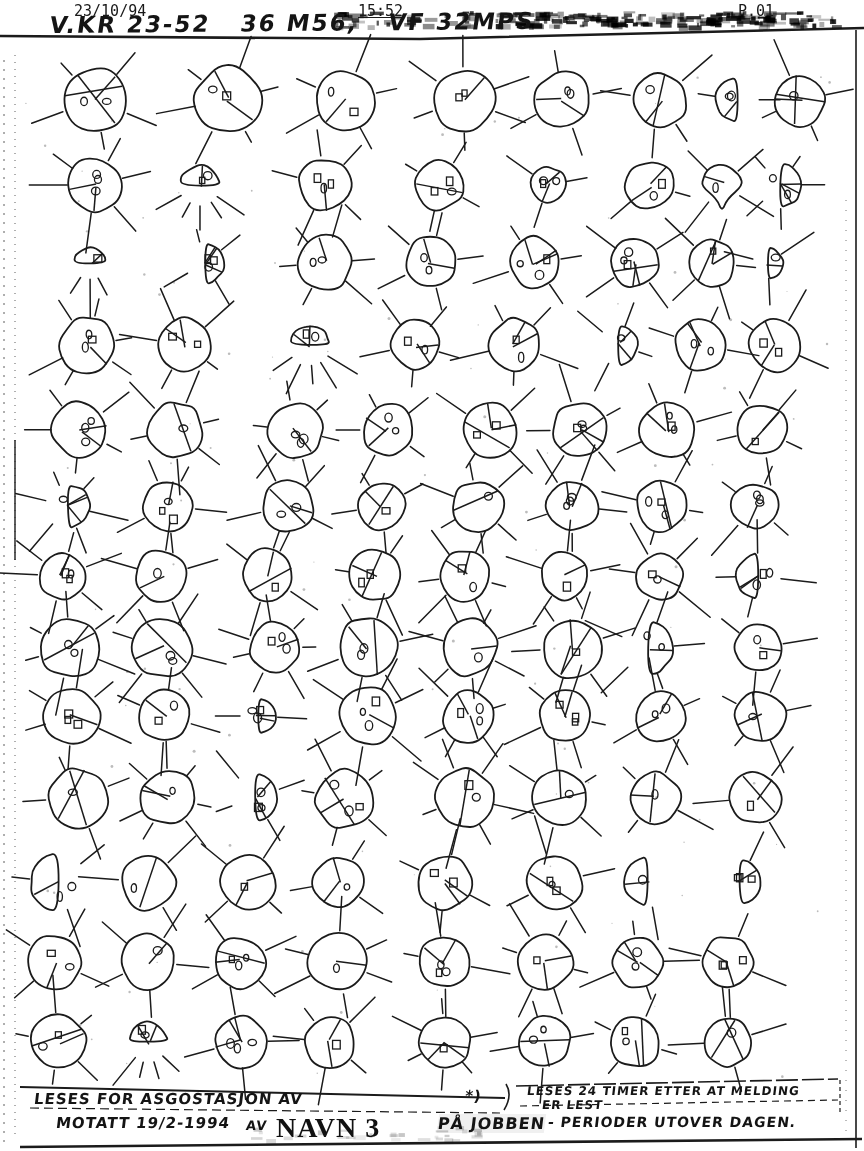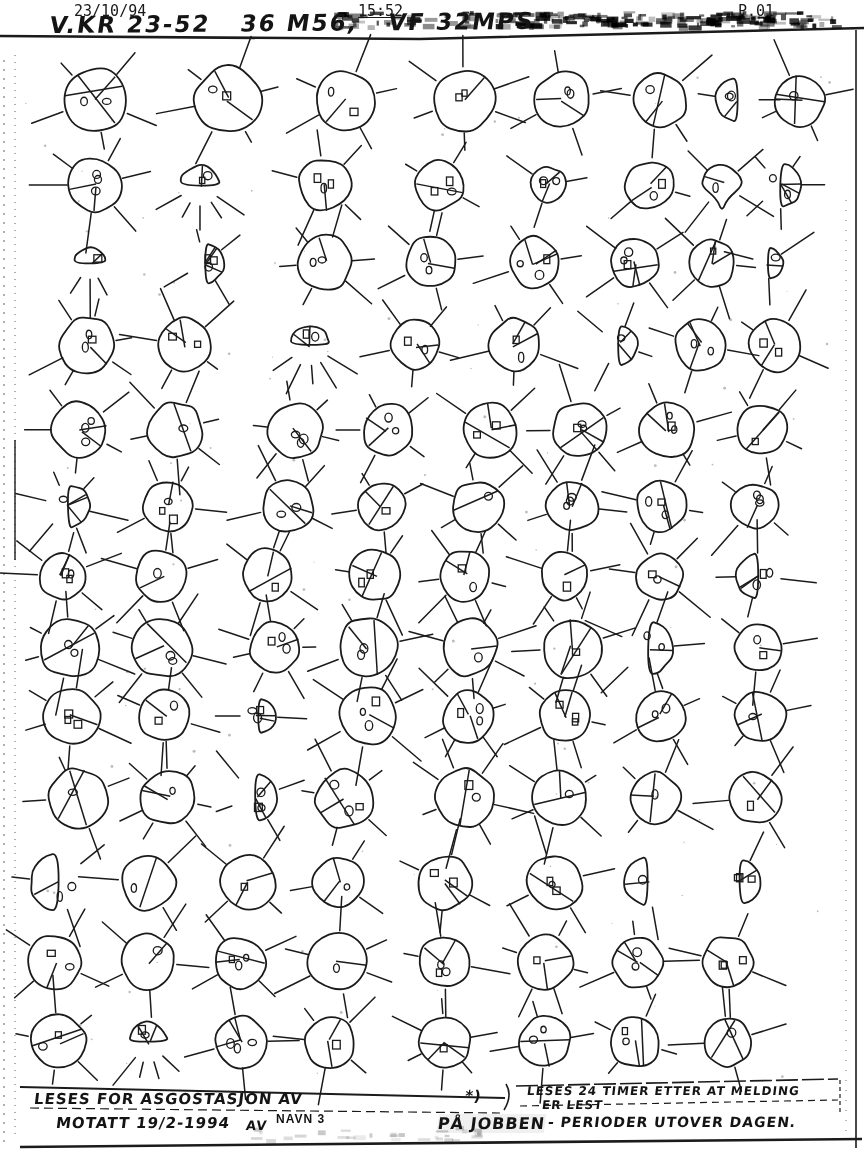--- a/index.html
+++ b/index.html
@@ -16,22 +16,22 @@
   .fx-date{left:74px;top:2px;}
   .fx-time{left:358px;top:2px;text-decoration:underline;}
   .fx-page{left:738px;top:2px;}
   .foot-left{left:34px;top:1090px;font-size:15px;}
   .foot-marker{left:465px;top:1087px;font-size:15px;}
   .foot-r1{left:527px;top:1084px;font-size:12px;letter-spacing:1px;}
   .foot-r2{left:542px;top:1098px;font-size:12px;letter-spacing:1px;}
   .recv{top:1114px;font-size:15px;}
   .recv-motatt{left:56px;}
   .recv-av{left:246px;top:1118px;font-size:13px;}
-  .recv-name{left:276px;top:1112px;font-family:Liberation Sans, sans-serif;
-             font-weight:bold;font-size:12px;letter-spacing:1px;transform:none;color:#111;}
+  .recv-name{left:276px;top:1112px;font-family:Liberation Serif, serif;
+             font-weight:bold;font-size:28px;letter-spacing:1px;transform:none;color:#111;}
   .recv-place{left:438px;top:1114px;background:rgba(40,40,40,0.07);}
   .recv-tail{left:548px;top:1114px;font-size:14px;}
 </style>
 </head>
 <body>
 
 <div class="page">
 
   <svg class="canvas" id="scan-canvas" viewBox="0 0 864 1151" xmlns="http://www.w3.org/2000/svg">
       <g>

